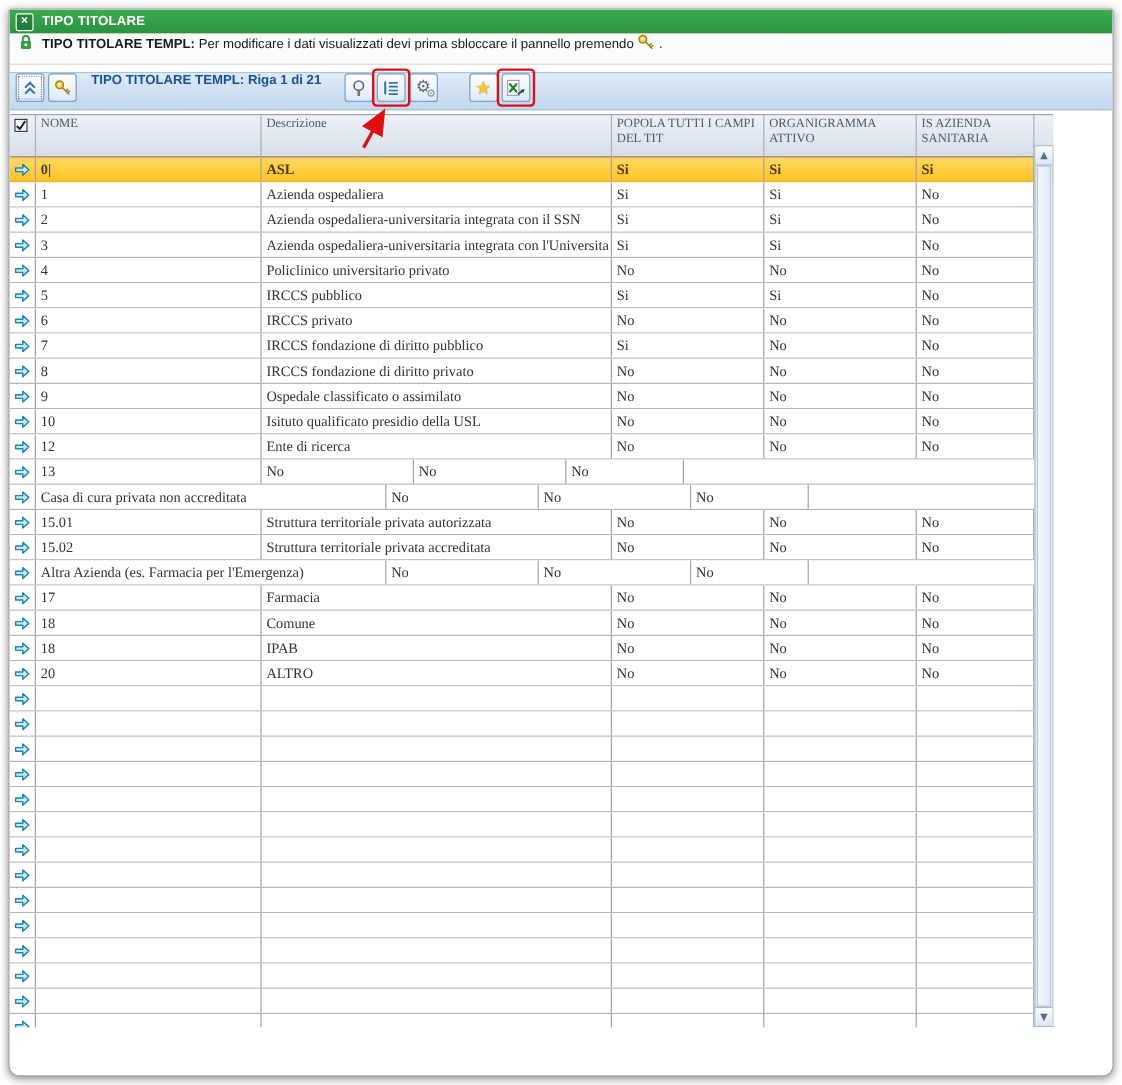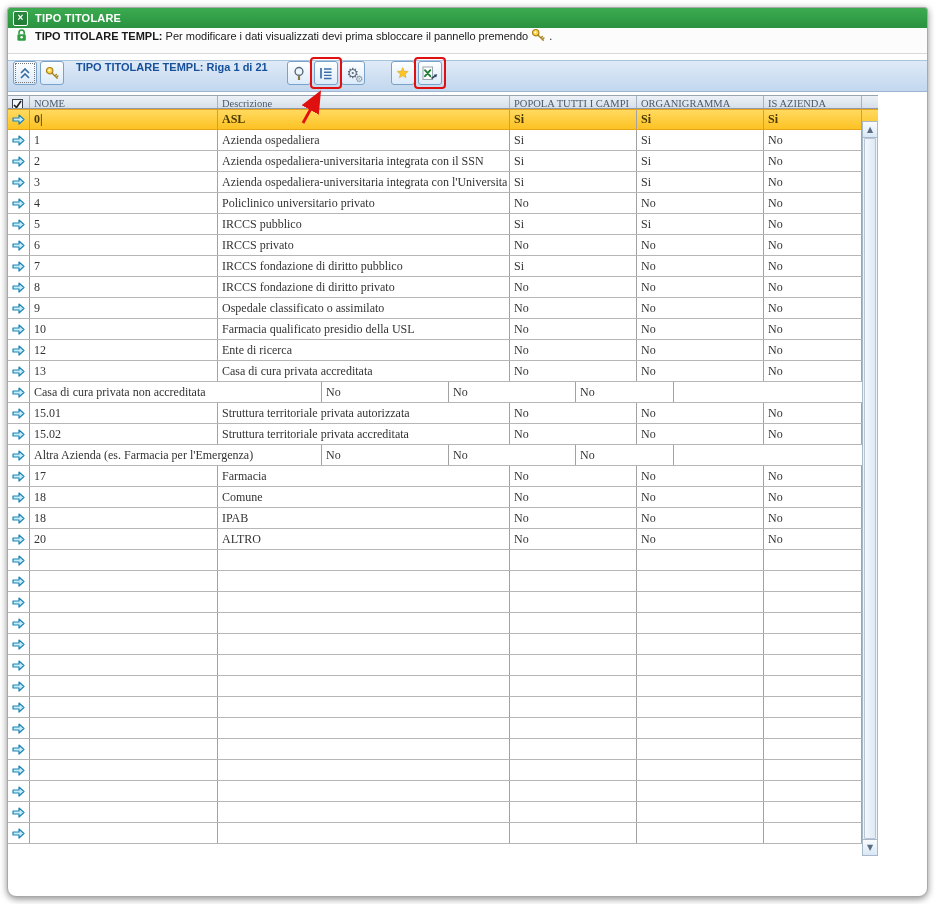--- a/index.html
+++ b/index.html
@@ -17,21 +17,21 @@
   .status{font-size:11px;font-weight:bold;color:#17509b;margin:0 16px 0 9px;white-space:nowrap;}
   .spacer20{width:20px;flex:0 0 auto;}
   .annot-wrap{position:relative;flex:0 0 auto;width:24px;height:24px;}
   .annot-box{position:absolute;left:-4px;top:-4px;right:-4px;bottom:-4px;border:2px solid #e01010;border-radius:4px;pointer-events:none;z-index:60;}
   .annot-arrow{position:absolute;left:-16px;top:26px;z-index:60;pointer-events:none;}
   .gearwrap{position:relative;width:17px;height:17px;display:flex;align-items:center;justify-content:center;}
   .gear-main{font-family:"DejaVu Sans",sans-serif;font-size:14px;color:#5f6e7d;line-height:1;}
   .gear-small{position:absolute;right:-2px;bottom:-2px;font-family:"DejaVu Sans",sans-serif;font-size:9px;color:#84919e;line-height:1;}
   .star-glyph{font-family:"DejaVu Sans",sans-serif;font-size:15px;color:#ffc525;line-height:1;text-shadow:0 0 1px #8a6a00;}
   .table-area{position:relative;margin-top:3px;width:870px;height:761px;font-family:"Liberation Serif","DejaVu Serif",serif;overflow:hidden;}
-  .thead{display:flex;height:14px;box-sizing:border-box;background:linear-gradient(#edf1f7,#d6dfe9);border-top:1px solid #98a4b0;border-bottom:1px solid #8f9aa6;color:#4a5a6c;font-size:10.5px;line-height:11.5px;}
+  .thead{display:flex;height:36px;box-sizing:border-box;background:linear-gradient(#edf1f7,#d6dfe9);border-top:1px solid #98a4b0;border-bottom:1px solid #8f9aa6;color:#4a5a6c;font-size:10.5px;line-height:11.5px;}
   .th{box-sizing:border-box;border-right:1px solid #a8b2bc;padding:2px 4px 0 4px;overflow:hidden;}
   .th.stub{border-right:none;}
   .c0{width:22px;flex:0 0 auto;}
   .c1{width:188px;flex:0 0 auto;}
   .c2{width:292px;flex:0 0 auto;}
   .c3{width:127px;flex:0 0 auto;}
   .c4{width:127px;flex:0 0 auto;}
   .c5{width:98px;flex:0 0 auto;}
   .cstub{width:16px;flex:0 0 auto;}
   .checkbox{display:inline-flex;align-items:center;justify-content:center;width:11px;height:11px;box-sizing:border-box;border:1px solid #39434d;background:#f4f6f8;margin-top:1px;cursor:pointer;}
@@ -276,21 +276,21 @@
           <div class="cell c4">No</div>
           <div class="cell c5">No</div>
         </div>
         <div class="row">
           <div class="cell c0 arrow">
             <svg width="13" height="11" viewBox="0 0 13 11">
               <path d="M1 4 H7 V1 L12 5.5 L7 10 V7 H1 Z" fill="#c8ecf9" stroke="#1d85b5" stroke-width="1.2" stroke-linejoin="round"></path>
             </svg>
           </div>
           <div class="cell c1">10</div>
-          <div class="cell c2">Farmacia qualificato presidio della USL</div>
+          <div class="cell c2">Isituto qualificato presidio della USL</div>
           <div class="cell c3">No</div>
           <div class="cell c4">No</div>
           <div class="cell c5">No</div>
         </div>
         <div class="row">
           <div class="cell c0 arrow">
             <svg width="13" height="11" viewBox="0 0 13 11">
               <path d="M1 4 H7 V1 L12 5.5 L7 10 V7 H1 Z" fill="#c8ecf9" stroke="#1d85b5" stroke-width="1.2" stroke-linejoin="round"></path>
             </svg>
           </div>
@@ -300,21 +300,20 @@
           <div class="cell c4">No</div>
           <div class="cell c5">No</div>
         </div>
         <div class="row">
           <div class="cell c0 arrow">
             <svg width="13" height="11" viewBox="0 0 13 11">
               <path d="M1 4 H7 V1 L12 5.5 L7 10 V7 H1 Z" fill="#c8ecf9" stroke="#1d85b5" stroke-width="1.2" stroke-linejoin="round"></path>
             </svg>
           </div>
           <div class="cell c1">13</div>
-          <div class="cell c2">Casa di cura privata accreditata</div>
           <div class="cell c3">No</div>
           <div class="cell c4">No</div>
           <div class="cell c5">No</div>
         </div>
         <div class="row">
           <div class="cell c0 arrow">
             <svg width="13" height="11" viewBox="0 0 13 11">
               <path d="M1 4 H7 V1 L12 5.5 L7 10 V7 H1 Z" fill="#c8ecf9" stroke="#1d85b5" stroke-width="1.2" stroke-linejoin="round"></path>
             </svg>
           </div>

